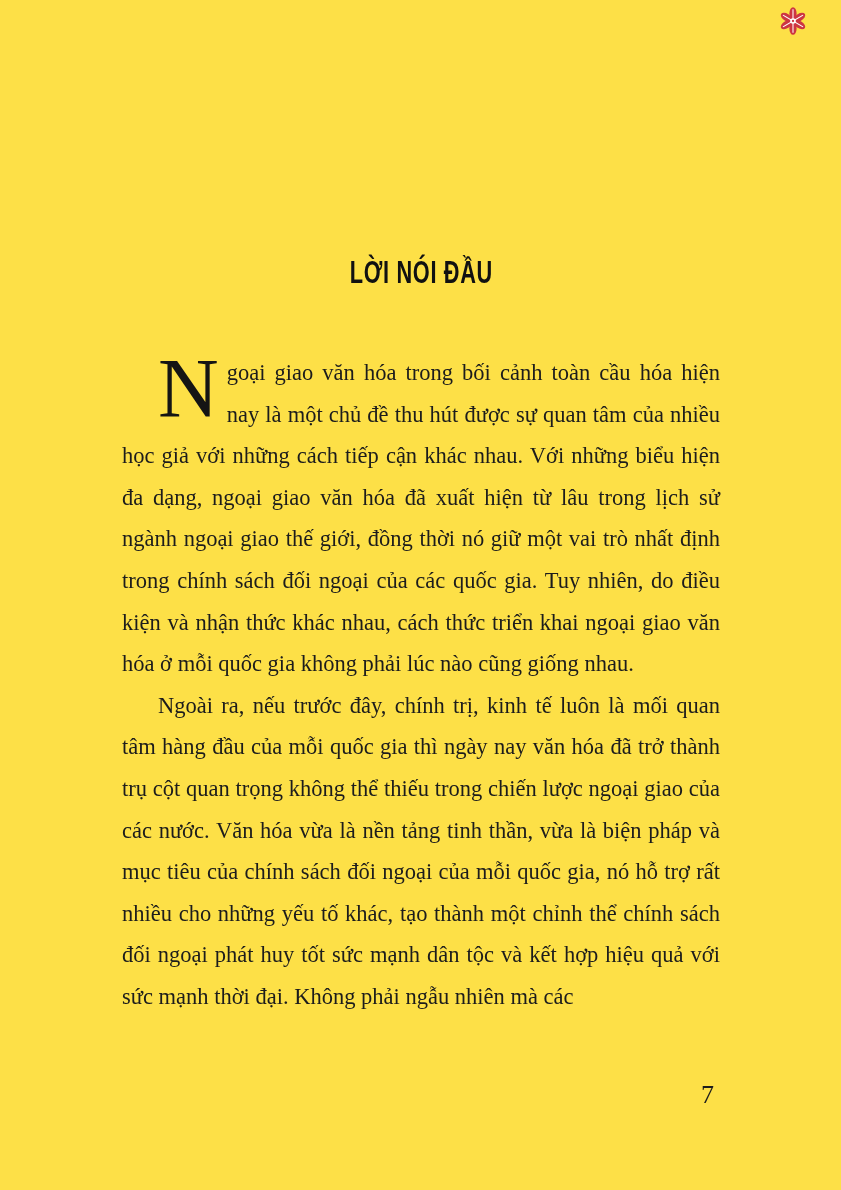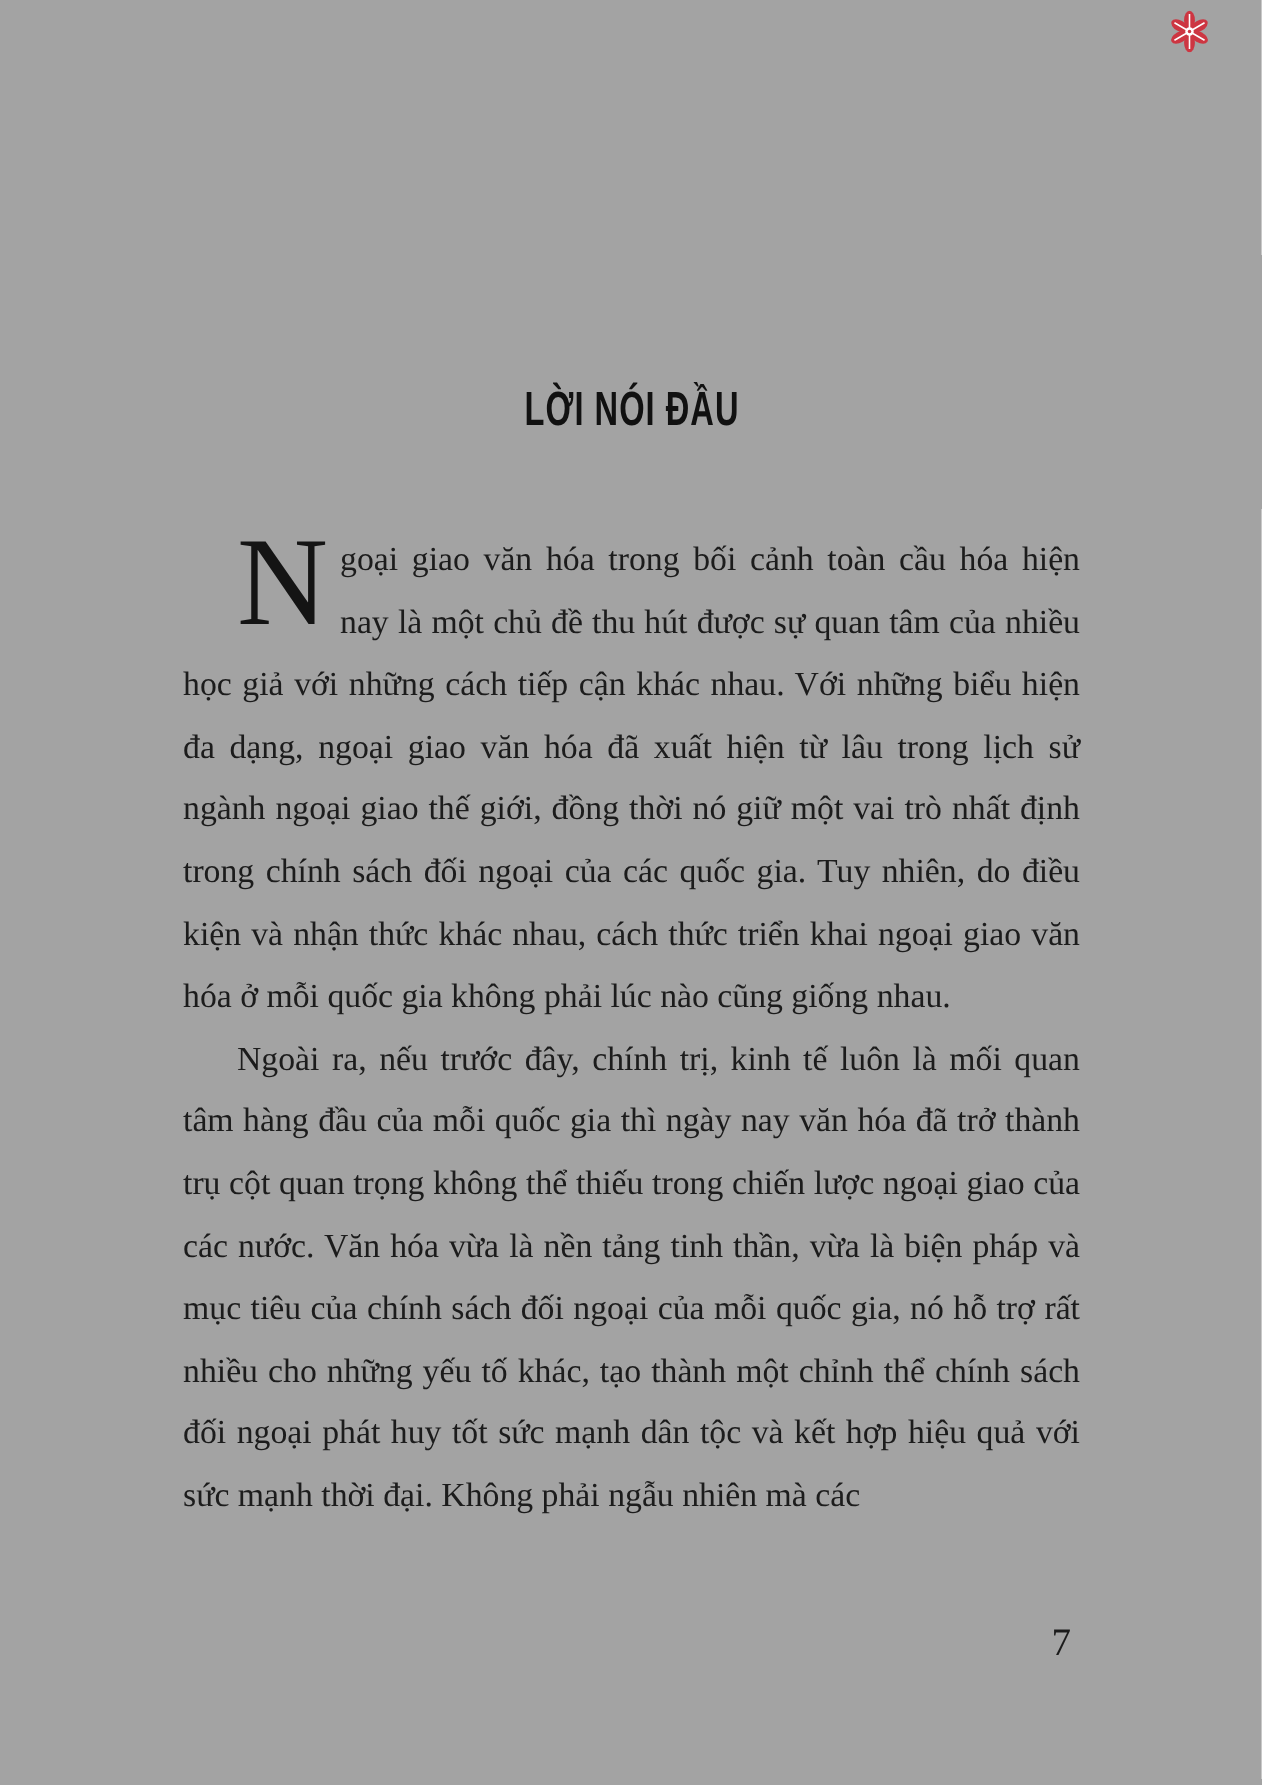--- a/index.html
+++ b/index.html
@@ -5,21 +5,21 @@
   html, body {
     margin: 0;
     padding: 0;
     background: #e8e8e8;
   }
   .page {
     position: relative;
     width: 841px;
     height: 1190px;
     margin: 0 auto;
-    background: #a3a3a3;
+    background: #fde047;
     overflow: hidden;
     font-family: "Liberation Serif", "DejaVu Serif", serif;
     color: #1c1c1c;
   }
   .ornament {
     position: absolute;
     top: 7px;
     right: 34px;
     width: 28px;
     height: 28px;

